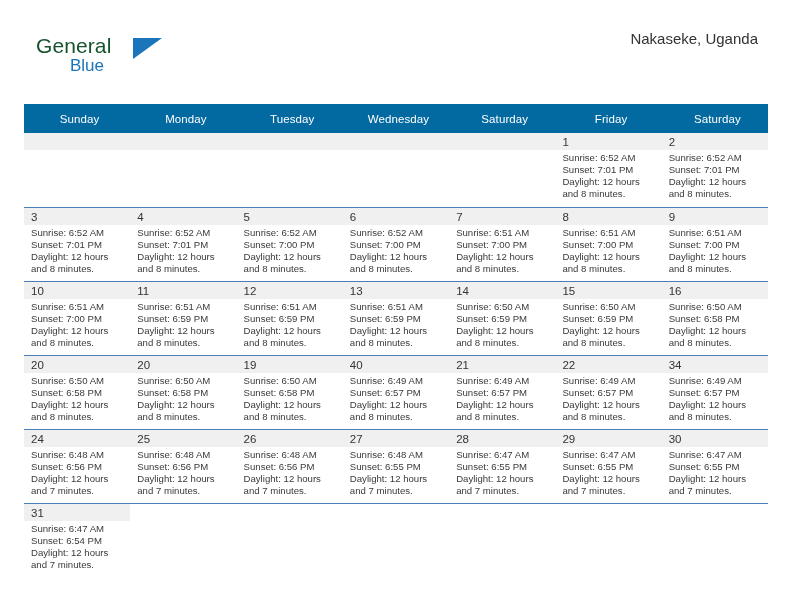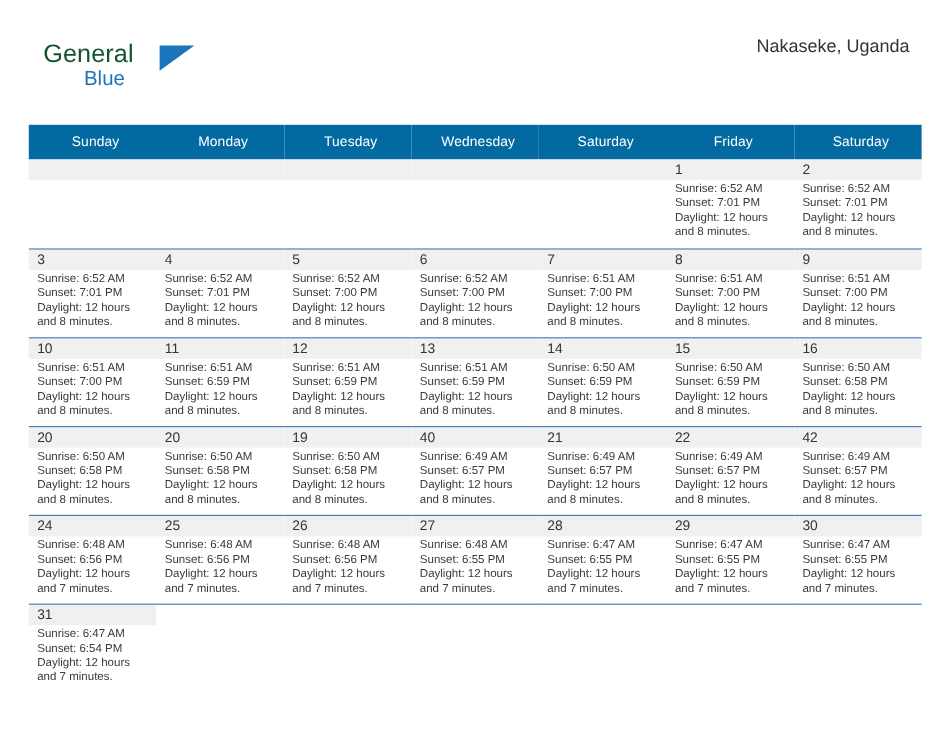--- a/index.html
+++ b/index.html
@@ -406,21 +406,21 @@
             <td class="daycell">
               <div class="dnum-band">22</div>
               <div class="dinfo">
                 <div>Sunrise: 6:49 AM</div>
                 <div>Sunset: 6:57 PM</div>
                 <div>Daylight: 12 hours</div>
                 <div>and 8 minutes.</div>
               </div>
             </td>
             <td class="daycell">
-              <div class="dnum-band">42</div>
+              <div class="dnum-band">34</div>
               <div class="dinfo">
                 <div>Sunrise: 6:49 AM</div>
                 <div>Sunset: 6:57 PM</div>
                 <div>Daylight: 12 hours</div>
                 <div>and 8 minutes.</div>
               </div>
             </td>
           </tr>
           <tr class="week">
             <td class="daycell">

